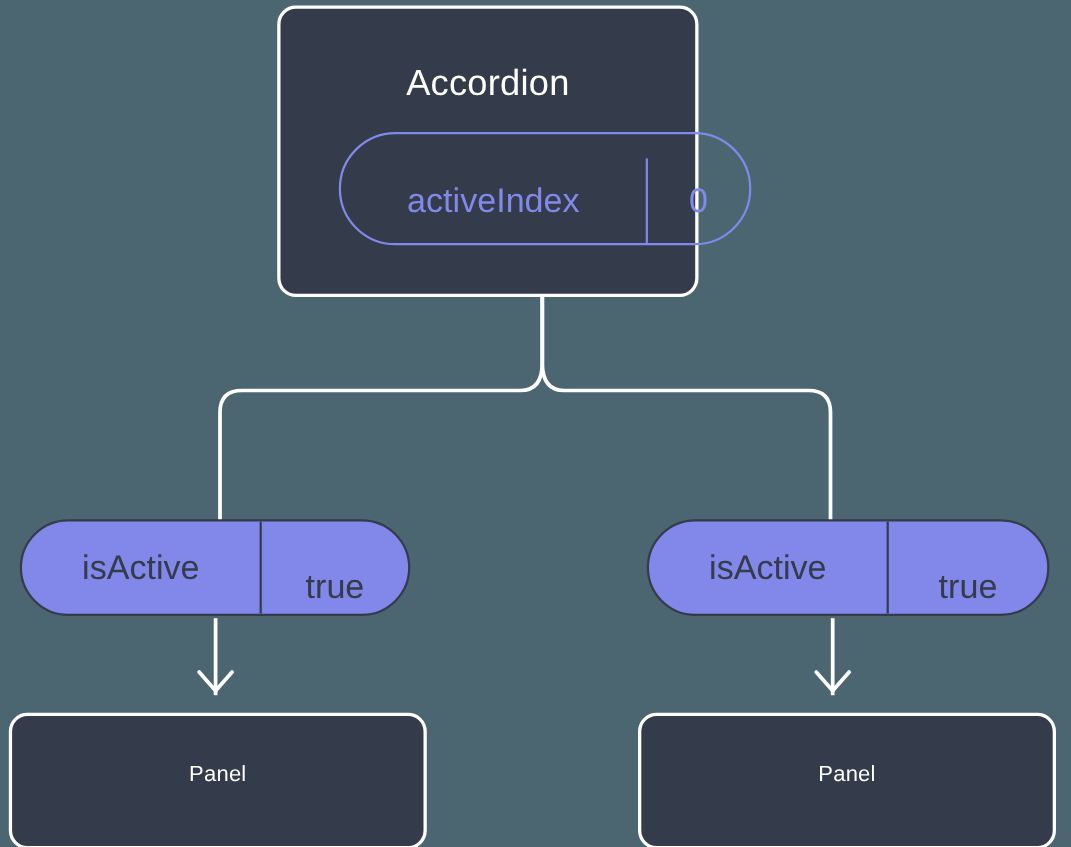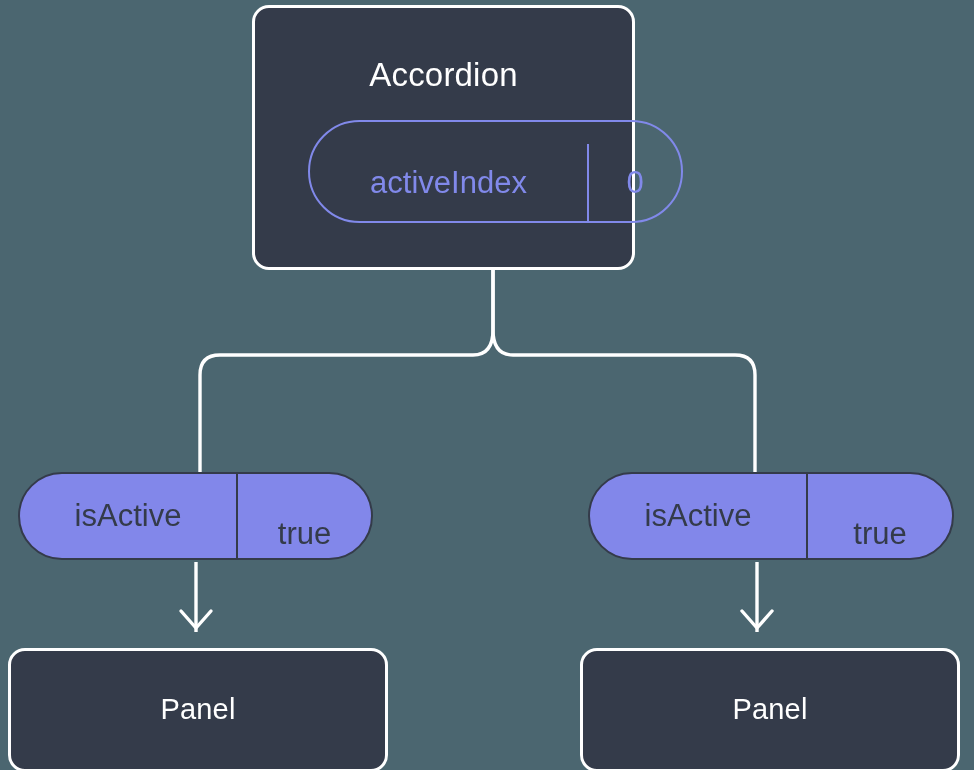--- a/index.html
+++ b/index.html
@@ -150,21 +150,21 @@
   }
   #panel-right-node {
     left: 580px;
     top: 648px;
     width: 380px;
     height: 124px;
   }
   #panel-left-node .node-title,
   #panel-right-node .node-title {
     top: 42px;
-    font-size: 29px;
+    font-size: 20px;
   }
 </style>
 </head>
 <body>
 
 <div id="diagram-root">
 
   <svg id="connectors" viewBox="0 0 974 770" width="974" height="770" xmlns="http://www.w3.org/2000/svg">
 
     <path d="M 493 270

